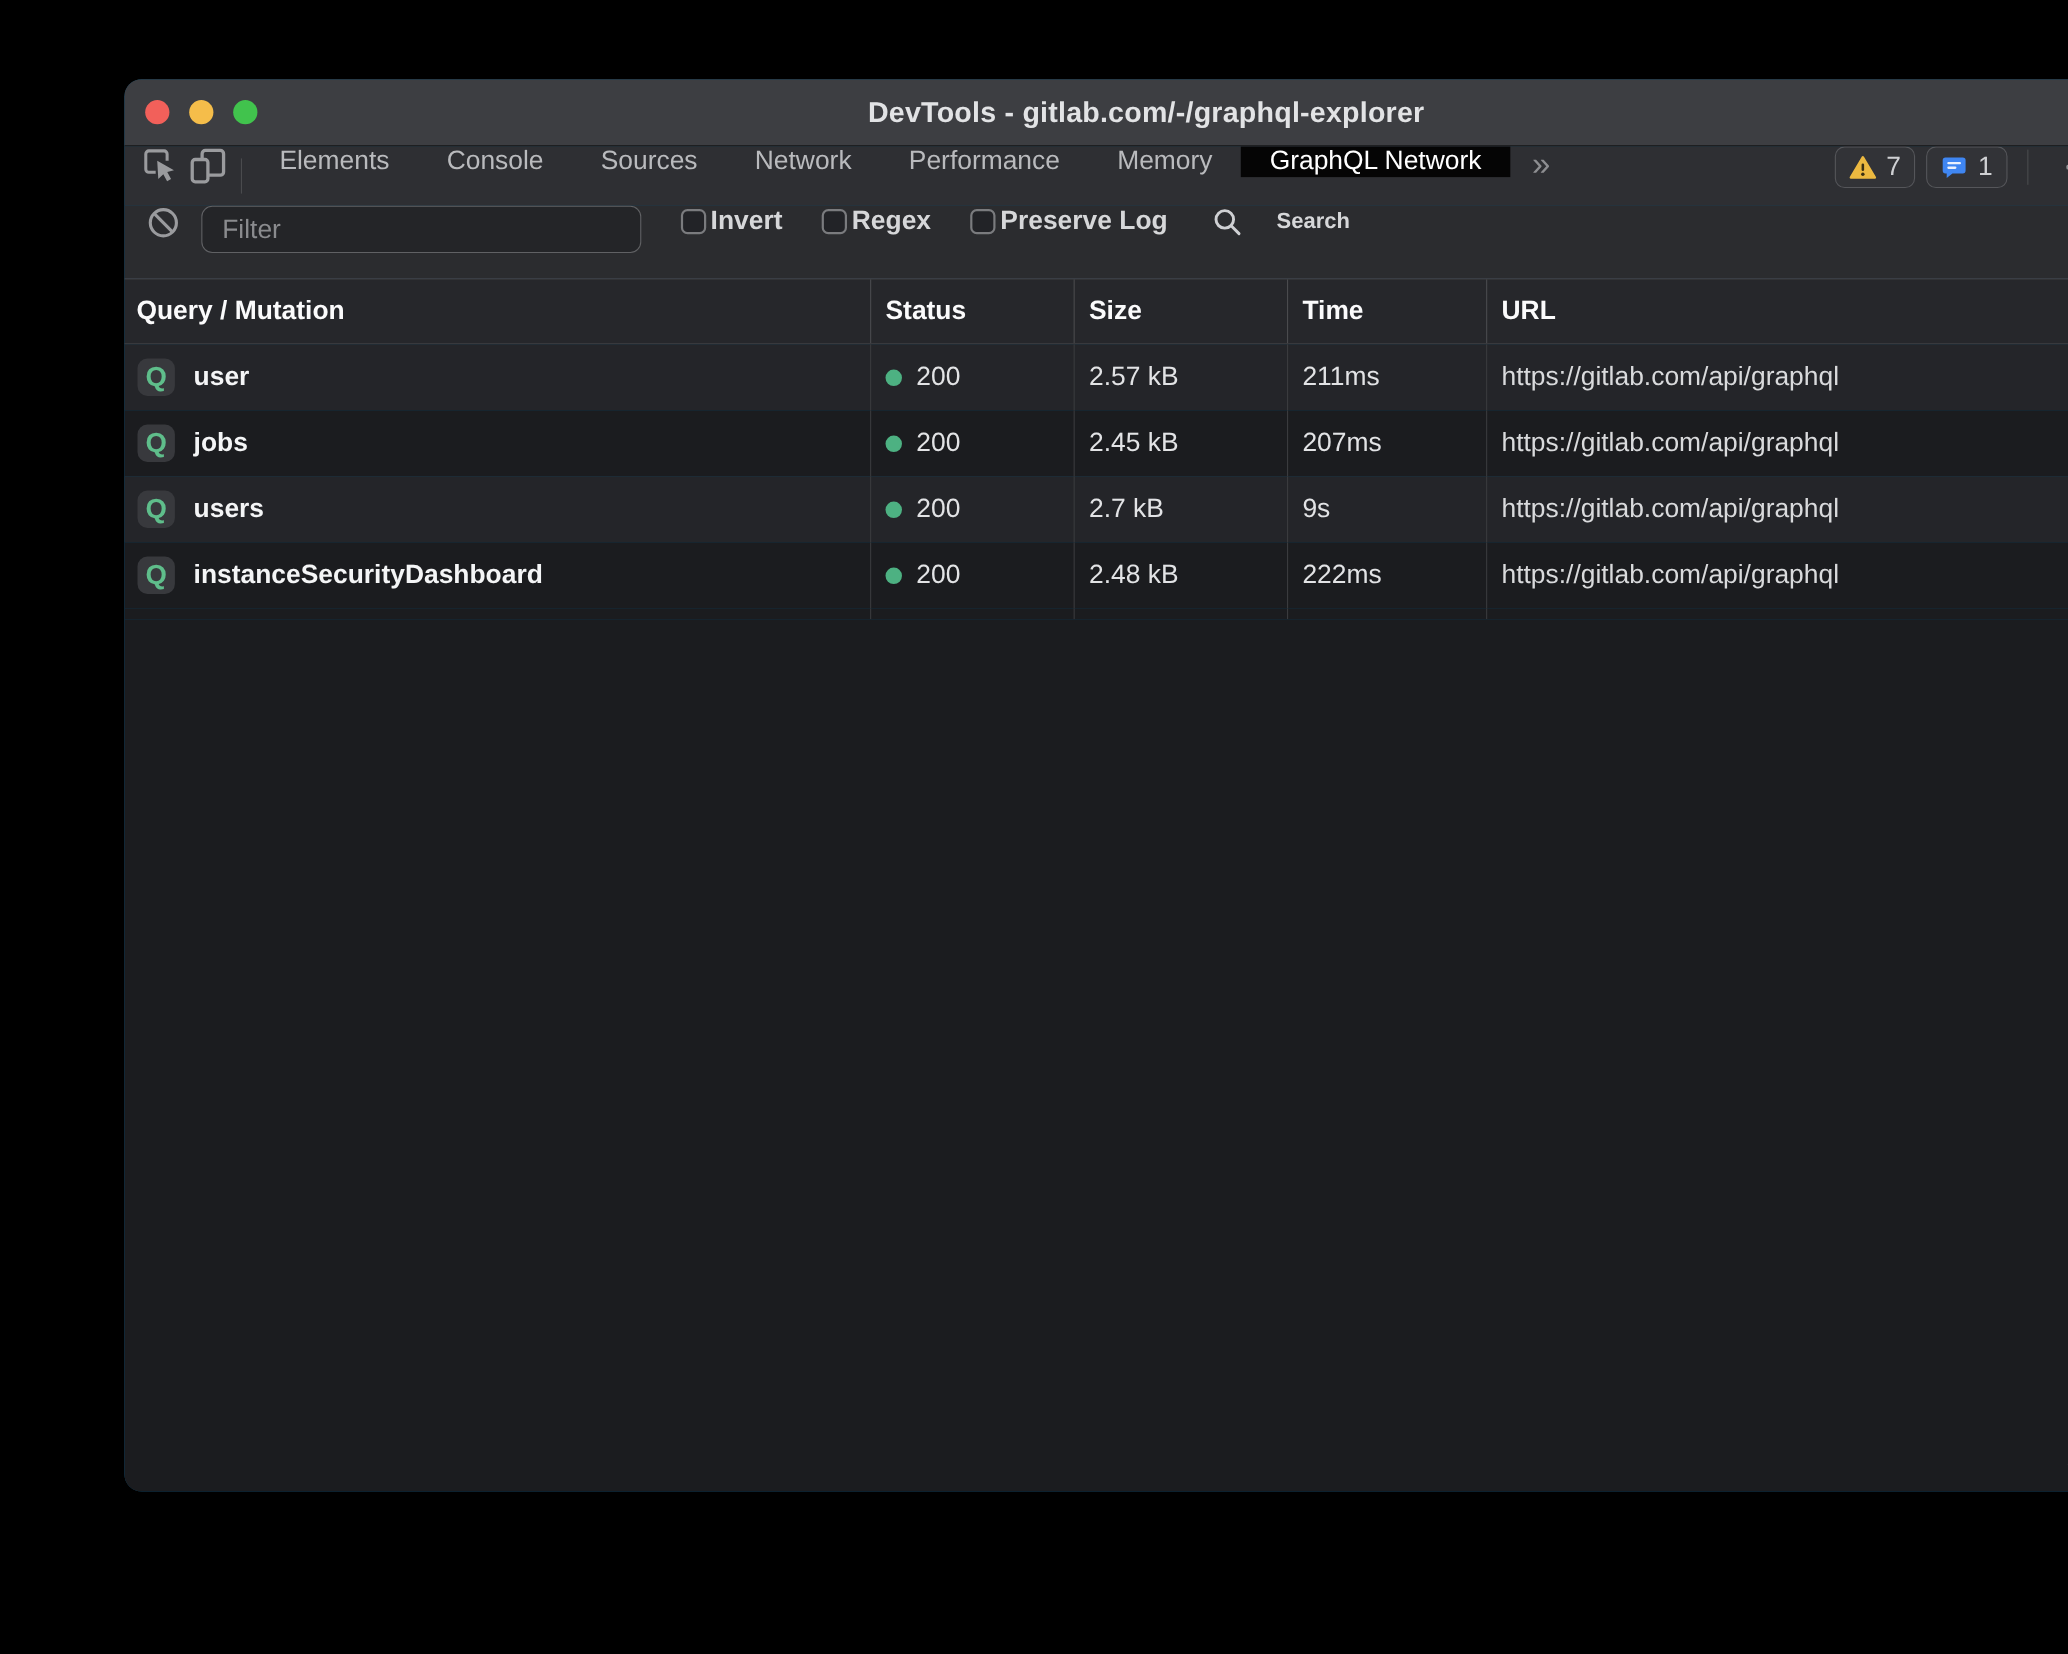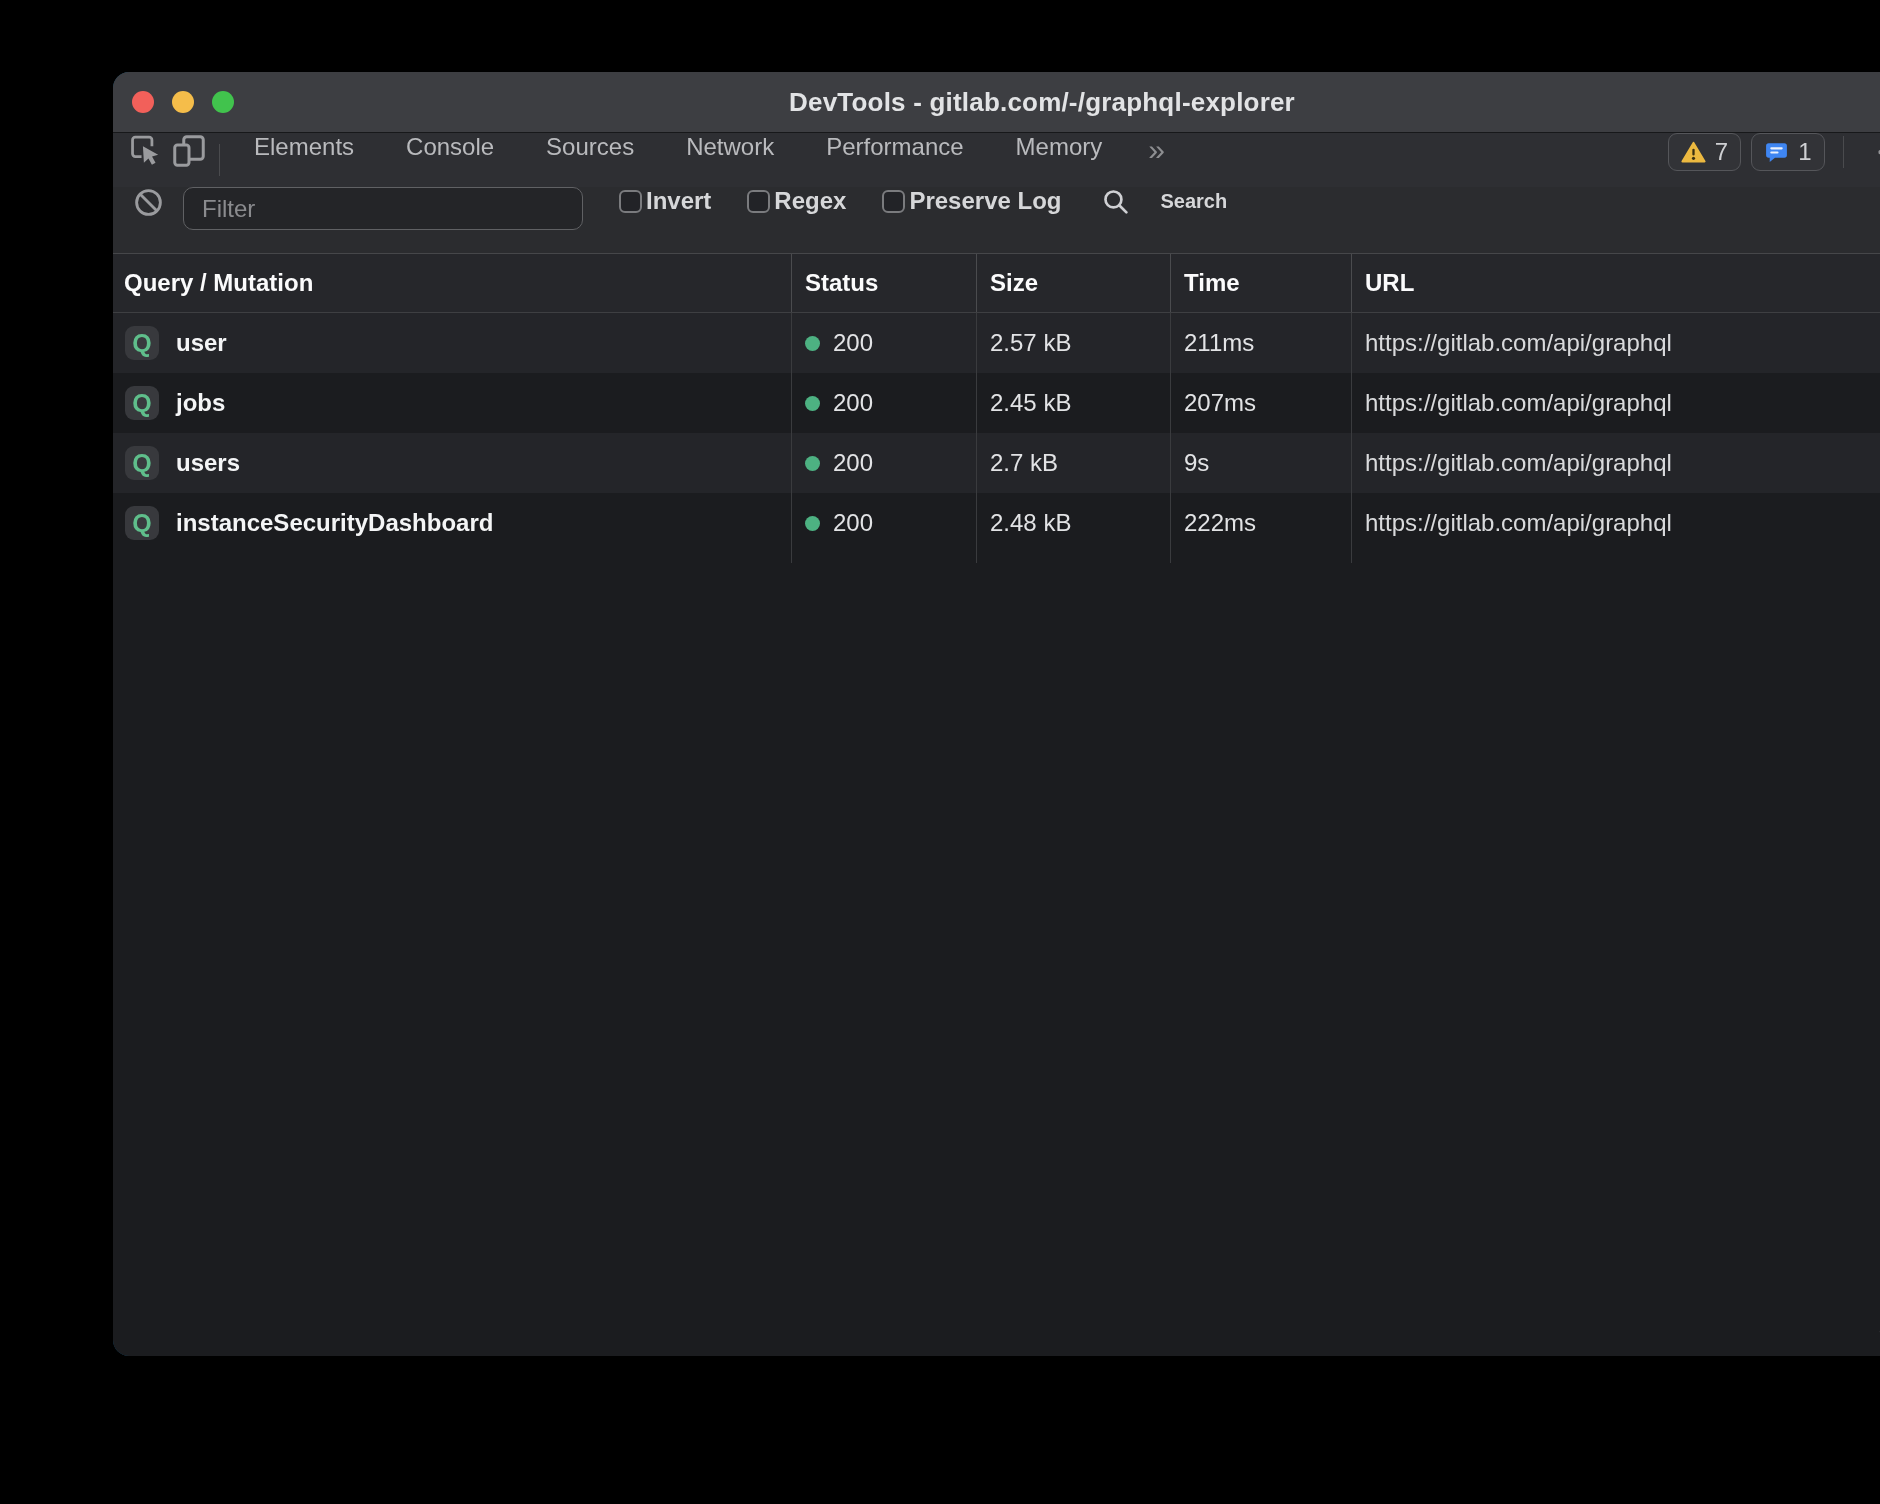--- a/index.html
+++ b/index.html
@@ -126,20 +126,21 @@
       </svg>
     </span>
     <span class="vdiv"></span>
 
     <span class="tab">Elements</span>
     <span class="tab">Console</span>
     <span class="tab">Sources</span>
     <span class="tab">Network</span>
     <span class="tab">Performance</span>
     <span class="tab">Memory</span>
+    <span class="tab active">GraphQL Network</span>
     <span class="more-tabs">»</span>
 
     <span class="tab-right">
       <span class="badgebox">
         <svg width="25" height="25" viewBox="0 0 24 24">
           <path d="M12 2.8 L22.6 20.6 H1.4 Z" fill="#ecb940" stroke="#ecb940" stroke-width="2" stroke-linejoin="round"></path>
           <rect x="10.9" y="8.3" width="2.2" height="6.6" rx="1.1" fill="#3a3012"></rect>
           <circle cx="12" cy="17.6" r="1.5" fill="#3a3012"></circle>
         </svg>
         <span class="count">7</span>

